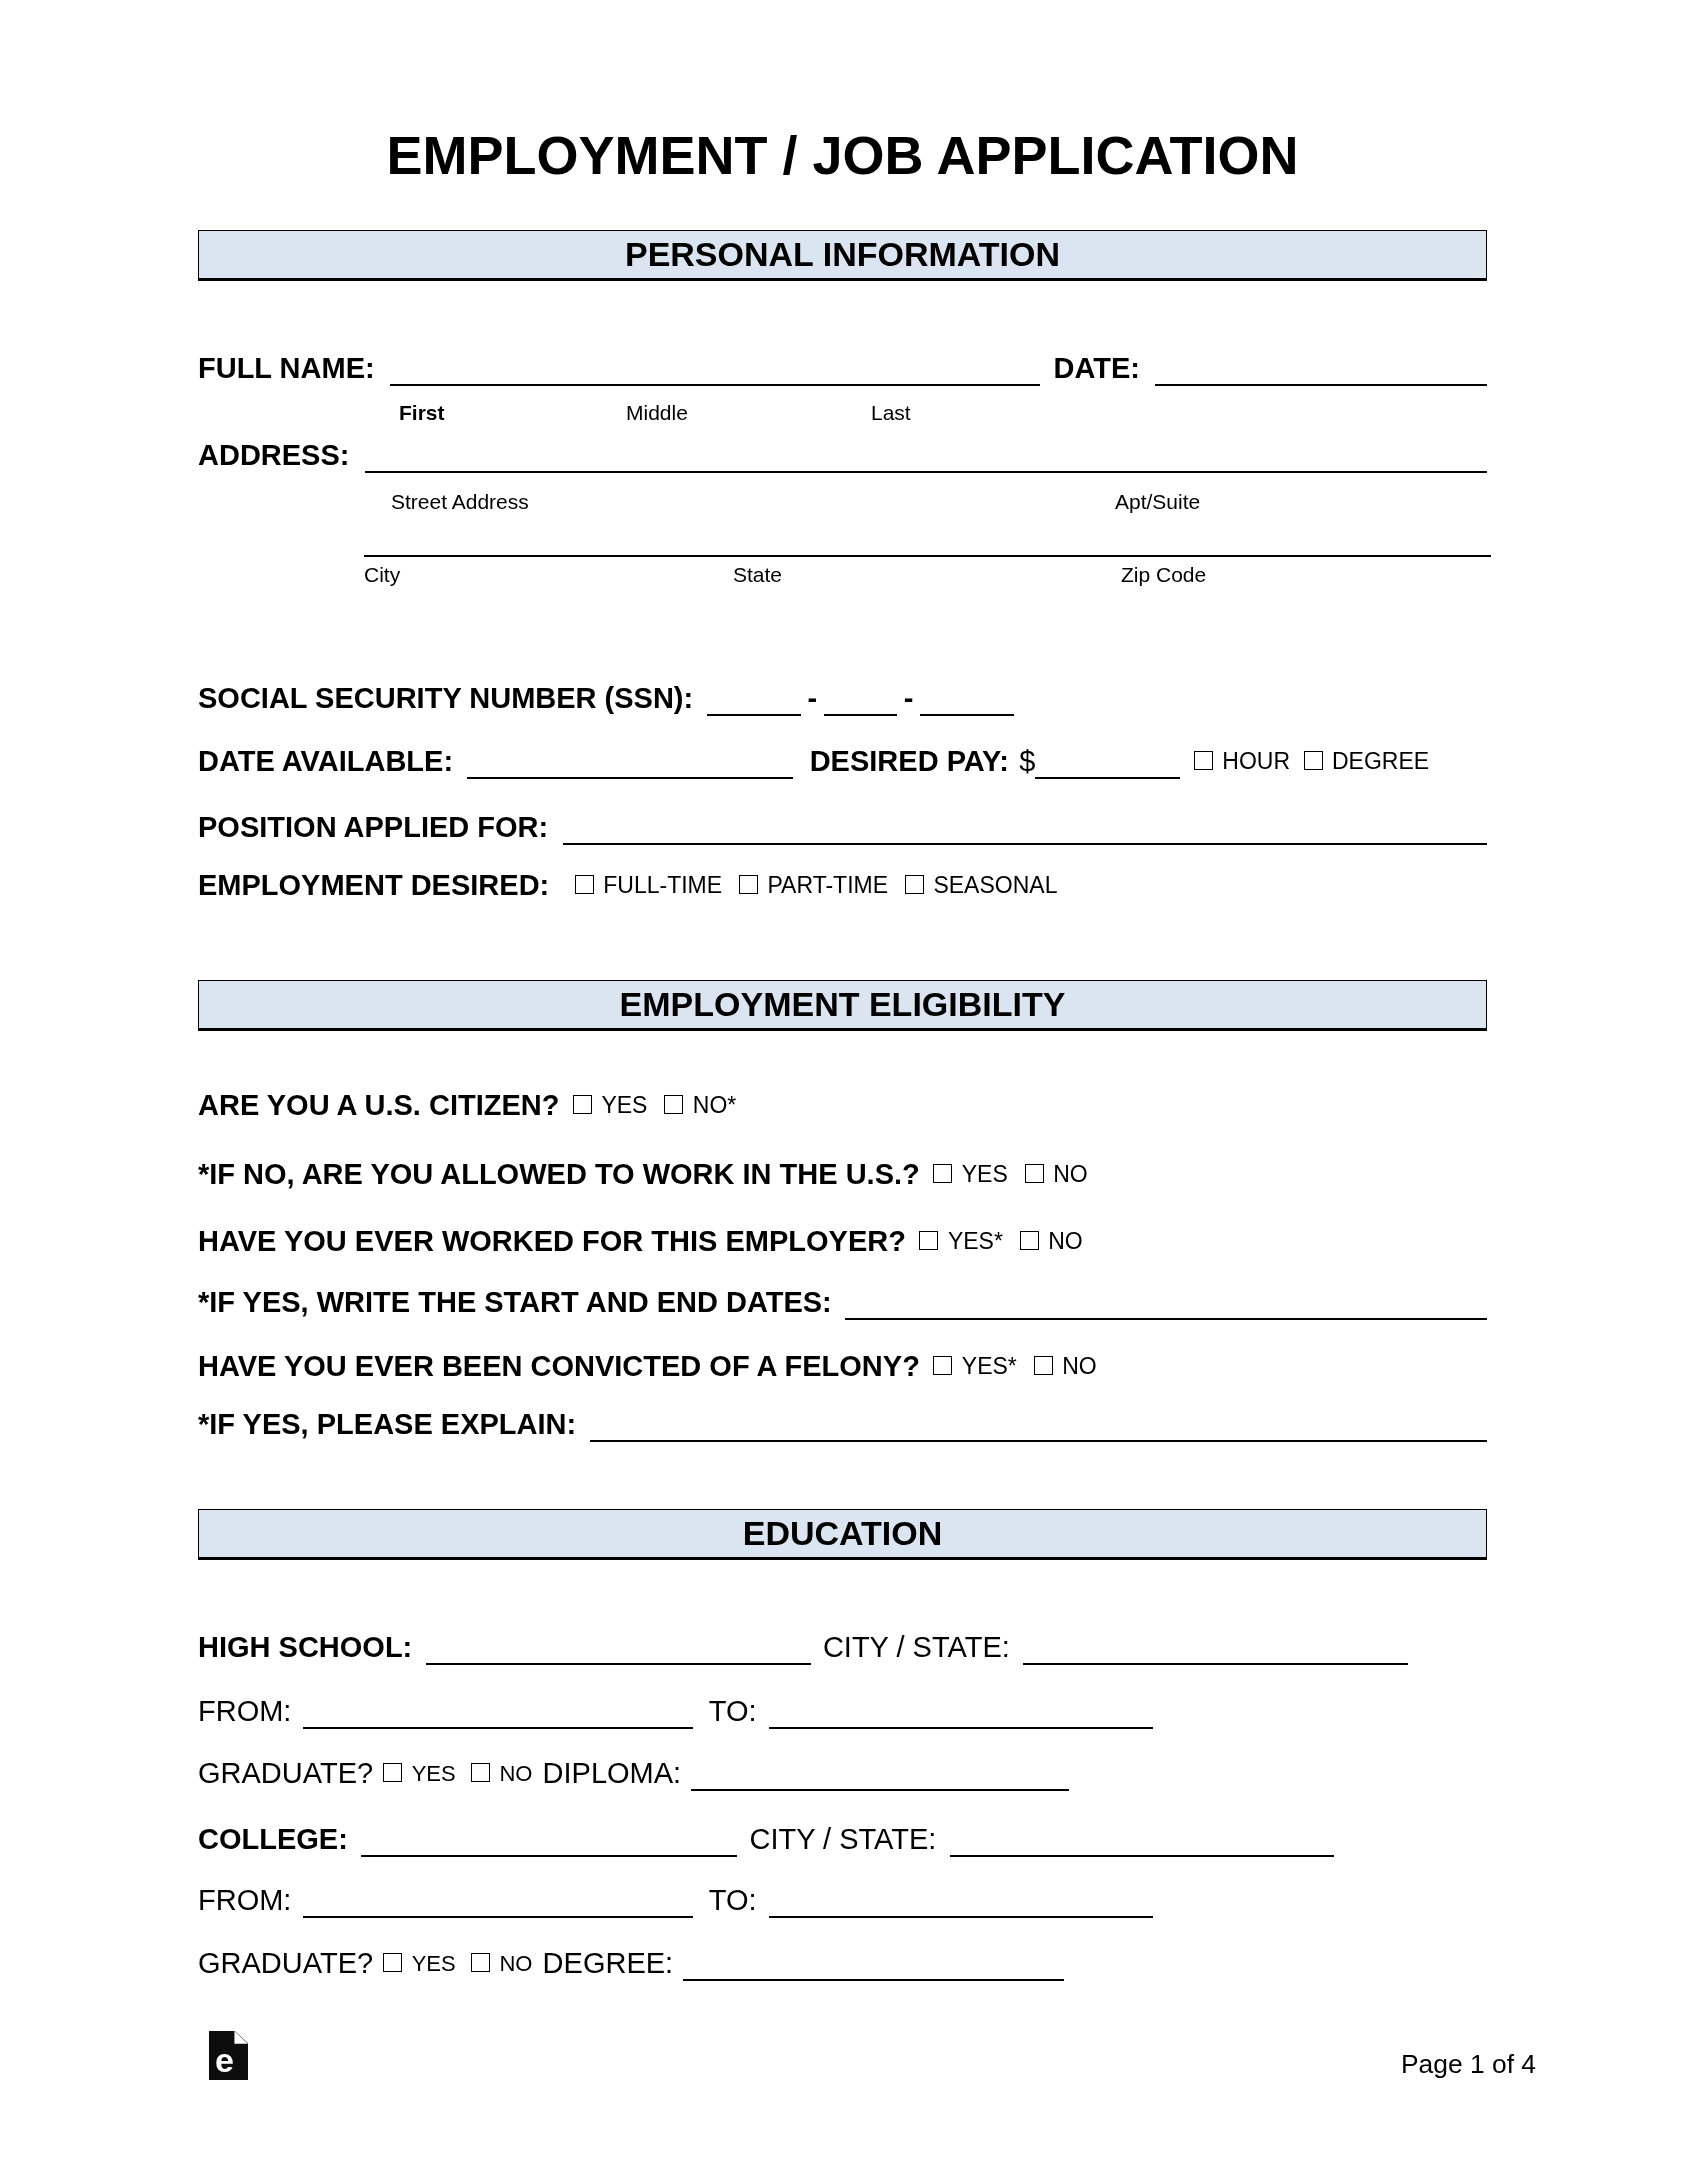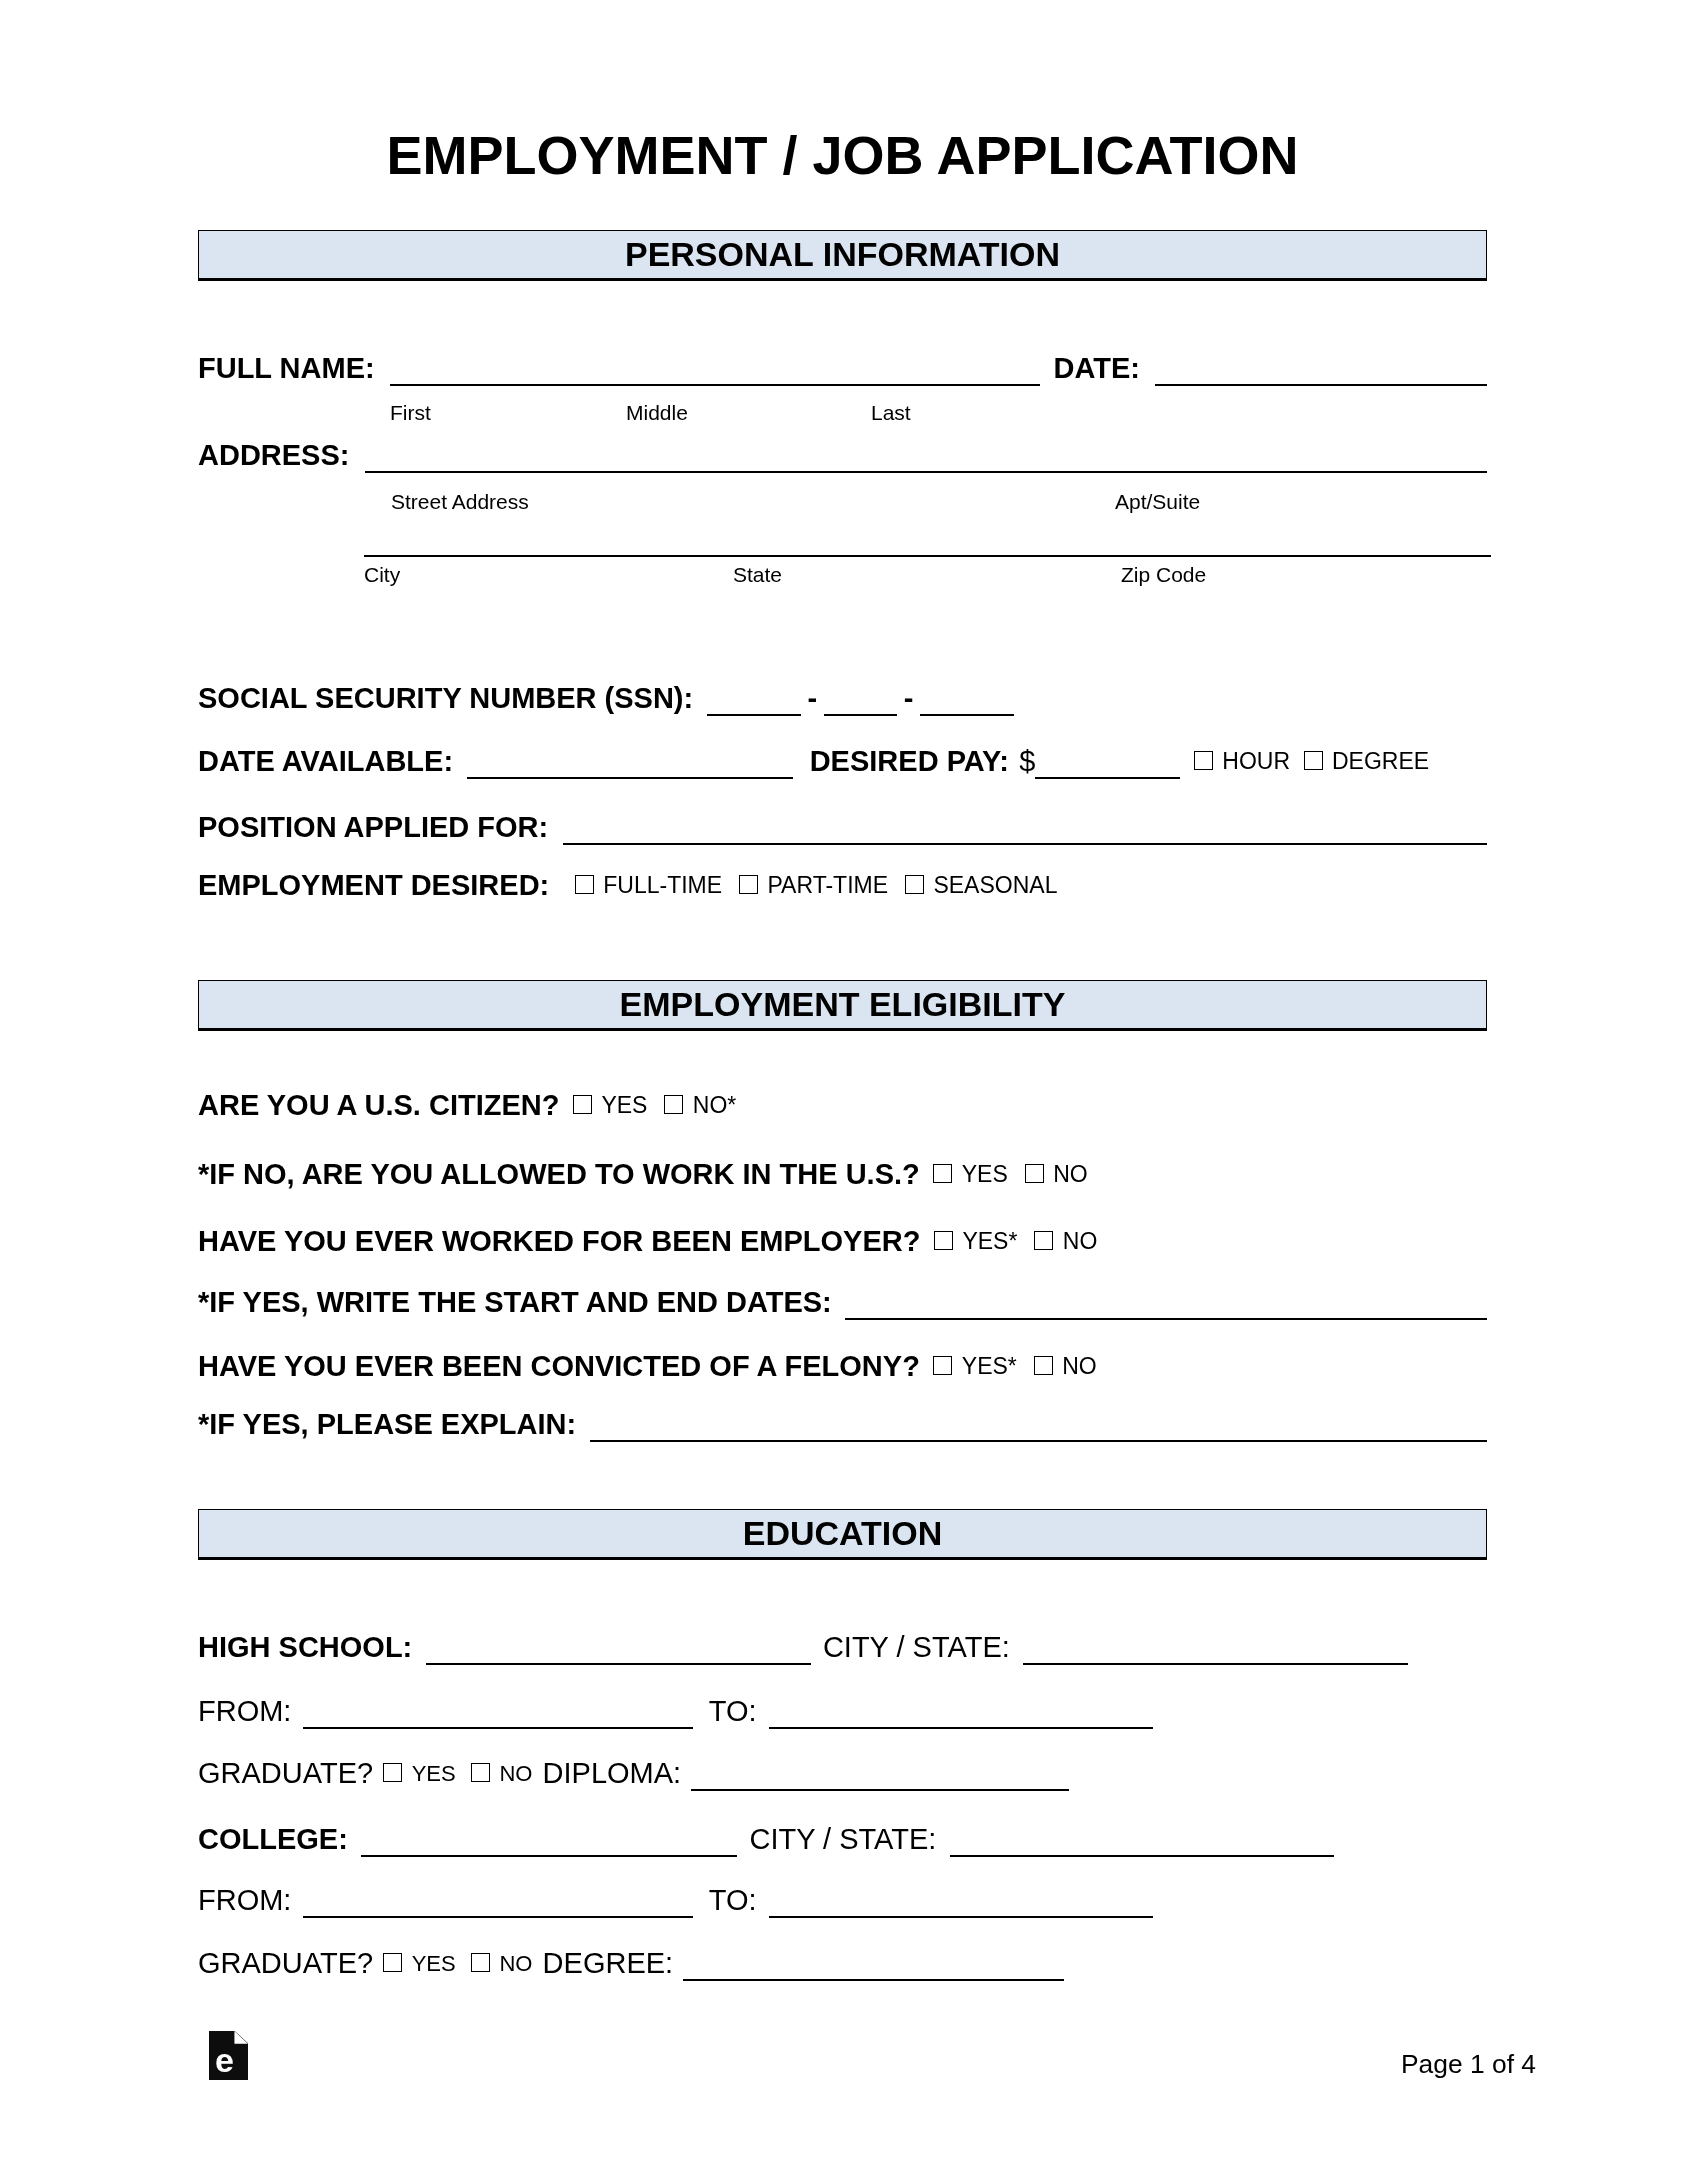--- a/index.html
+++ b/index.html
@@ -69,21 +69,21 @@
     <span>PERSONAL INFORMATION</span>
   </div>
 
   <div class="row" style="top:351px;">
     <span class="lbl">FULL NAME:</span>
     <span class="line ml18" style="width:650px;"></span>
     <span class="lbl ml16">DATE:</span>
     <span class="line grow ml18"></span>
   </div>
   <div class="subrow" style="top:400px;">
-    <span style="left:192px;">First</span>
+    <span style="left:201px;font-weight:bold;">First</span>
     <span style="left:428px;">Middle</span>
     <span style="left:673px;">Last</span>
   </div>
 
   <div class="row" style="top:438px;">
     <span class="lbl">ADDRESS:</span>
     <span class="line grow ml18"></span>
   </div>
   <div class="subrow" style="top:489px;">
     <span style="left:193px;">Street Address</span>
@@ -139,21 +139,21 @@
     <span class="opt ml20"><span class="cb"></span><span>NO*</span></span>
   </div>
 
   <div class="row" style="top:1157px;">
     <span class="lbl">*IF NO, ARE YOU ALLOWED TO WORK IN THE U.S.?</span>
     <span class="opt ml16"><span class="cb"></span><span>YES</span></span>
     <span class="opt ml20"><span class="cb"></span><span>NO</span></span>
   </div>
 
   <div class="row" style="top:1224px;">
-    <span class="lbl">HAVE YOU EVER WORKED FOR BEEN EMPLOYER?</span>
+    <span class="lbl">HAVE YOU EVER WORKED FOR THIS EMPLOYER?</span>
     <span class="opt ml16"><span class="cb"></span><span>YES*</span></span>
     <span class="opt ml20"><span class="cb"></span><span>NO</span></span>
   </div>
 
   <div class="row" style="top:1285px;">
     <span class="lbl">*IF YES, WRITE THE START AND END DATES:</span>
     <span class="line grow ml16"></span>
   </div>
 
   <div class="row" style="top:1349px;">

